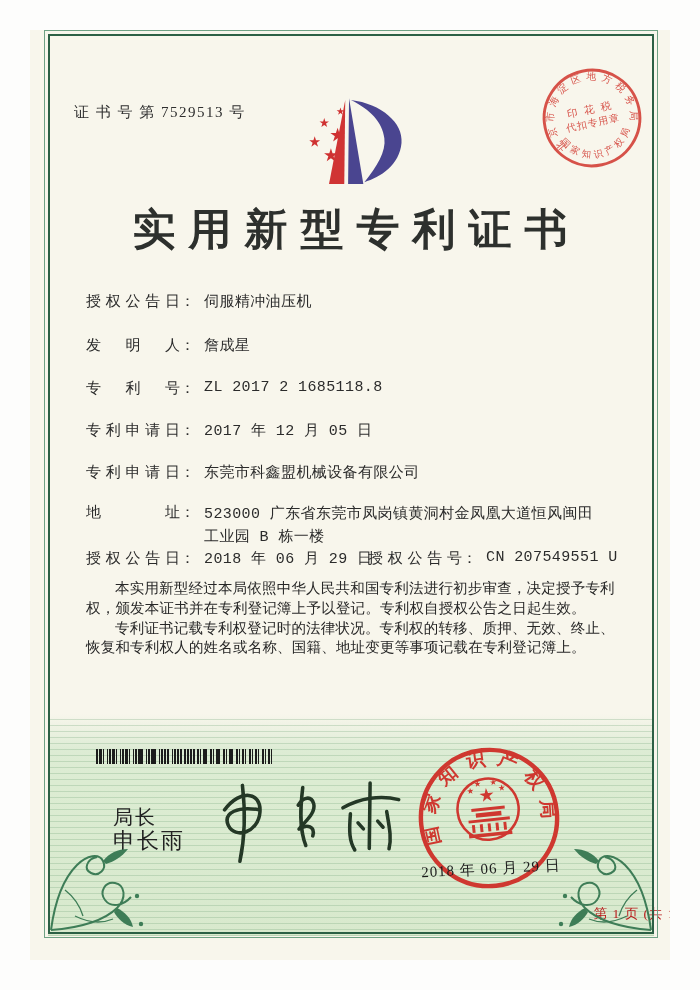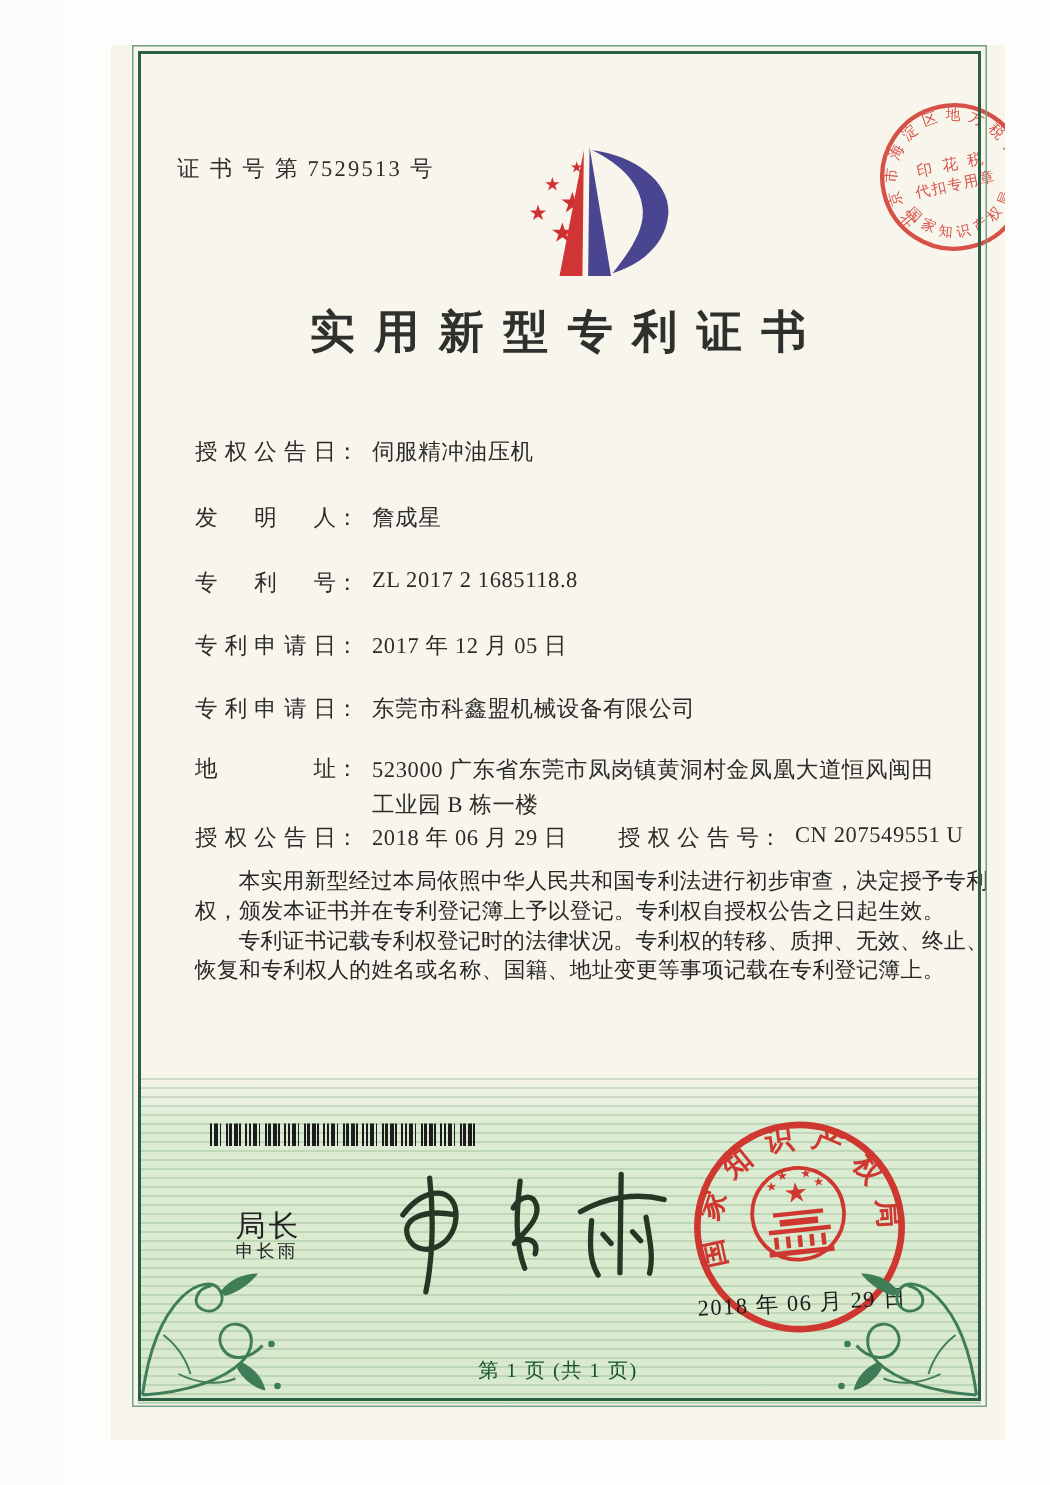--- a/index.html
+++ b/index.html
@@ -6,21 +6,20 @@
   html,body { width:700px; height:990px; }
   body {
     font-family: "Liberation Serif","DejaVu Serif",serif;
     background:#fbfbf9;
     position:relative;
     overflow:hidden;
   }
   .page {
     position:absolute; inset:0;
     background:#f8f6ec;
-    margin-left:44px;
   }
   
   .photo-margin { position:absolute; inset:0; box-shadow: inset 0 0 0 30px #fdfdfc; pointer-events:none; z-index:5; }
   
   .frame {
     position:absolute; left:44px; top:30px; right:42px; bottom:52px;
     border:1px solid #6fa184; z-index:4; pointer-events:none;
   }
   .frame::after {
     content:""; position:absolute; inset:3px;
@@ -37,59 +36,59 @@
 
   .cert-no {
     position:absolute; left:74px; top:103px;
     font-size:15px; letter-spacing:1.5px; color:#2e2e2e;
   }
   .logo { position:absolute; left:288px; top:90px; width:124px; height:108px; }
   .tax-stamp { position:absolute; left:540px; top:66px; width:104px; height:104px; transform:rotate(-12deg); opacity:.92; }
 
   .title {
     position:absolute; left:0; right:0; top:201px;
-    text-align:center; font-size:30px; font-weight:600;
+    text-align:center; font-size:43px; font-weight:600;
     letter-spacing:13px; text-indent:13px; color:#2d302d;
   }
 
   .frow { position:absolute; left:86px; width:545px; font-size:15px; color:#2b2b2b; }
   .flabel { display:inline-block; width:94px; text-align:justify; text-align-last:justify; vertical-align:top; }
   .fcolon { display:inline-block; vertical-align:top; }
-  .fvalue { display:inline-block; margin-left:9px; vertical-align:top; letter-spacing:0.4px; }
+  .fvalue { display:inline-block; margin-left:9px; vertical-align:top; letter-spacing:0.4px;font-family:Liberation Mono, monospace; }
   .fvalue.addr { width:390px; line-height:23px; }
   .grant-no-cell { position:absolute; left:282px; top:0; }
 
   .paras {
     position:absolute; left:86px; top:579px; width:540px;
     font-size:14.5px; line-height:19.8px; color:#272727; letter-spacing:0.2px;font-family:Liberation Serif, serif;
   }
   .paras p { text-indent:2em; }
 
   .barcode {
     position:absolute; left:96px; top:749px; width:178px; height:15px;
     background:repeating-linear-gradient(90deg,
       #1c1c1c 0 1.5px, transparent 1.5px 3px,
       #1c1c1c 3px 5.5px, transparent 5.5px 6.5px,
       #1c1c1c 6.5px 7.5px, transparent 7.5px 10.5px,
       #1c1c1c 10.5px 12px, transparent 12px 13px);
   }
 
   .director-label { position:absolute; left:113px; top:804px; font-size:20px; color:#222; letter-spacing:2px; font-family:"Liberation Sans","DejaVu Sans",sans-serif; }
-  .director-name  { position:absolute; left:113px; top:826px; font-size:12px; color:#222; letter-spacing:2px; font-family:"Liberation Sans","DejaVu Sans",sans-serif; }
+  .director-name  { position:absolute; left:113px; top:826px; font-size:22px; color:#222; letter-spacing:2px; font-family:"Liberation Sans","DejaVu Sans",sans-serif; }
   .signature { position:absolute; left:198px; top:775px; width:218px; height:90px; transform:rotate(-2deg); }
 
   .big-seal { position:absolute; left:415px; top:744px; width:148px; height:148px; transform:rotate(-6deg); opacity:.95; }
   .seal-date {
     position:absolute; left:421px; top:857px; width:236px;
     font-size:15px; color:#1c1c1c; letter-spacing:1px; transform:rotate(-3deg);
   }
 
   .footer {
     position:absolute; left:0; right:0; top:905px;
-    text-align:center; font-size:13.5px; color:#14532d; letter-spacing:1px;
+    text-align:right; font-size:13.5px; color:#b91c1c; letter-spacing:1px;
   }
 
   .corner { position:absolute; width:112px; height:112px; top:824px; z-index:3; }
   .corner.left { left:45px; }
   .corner.right { right:43px; transform:scaleX(-1); }
 
   svg text { font-family:"Liberation Serif","DejaVu Serif",serif; }
 </style>
 </head>
 <body>

